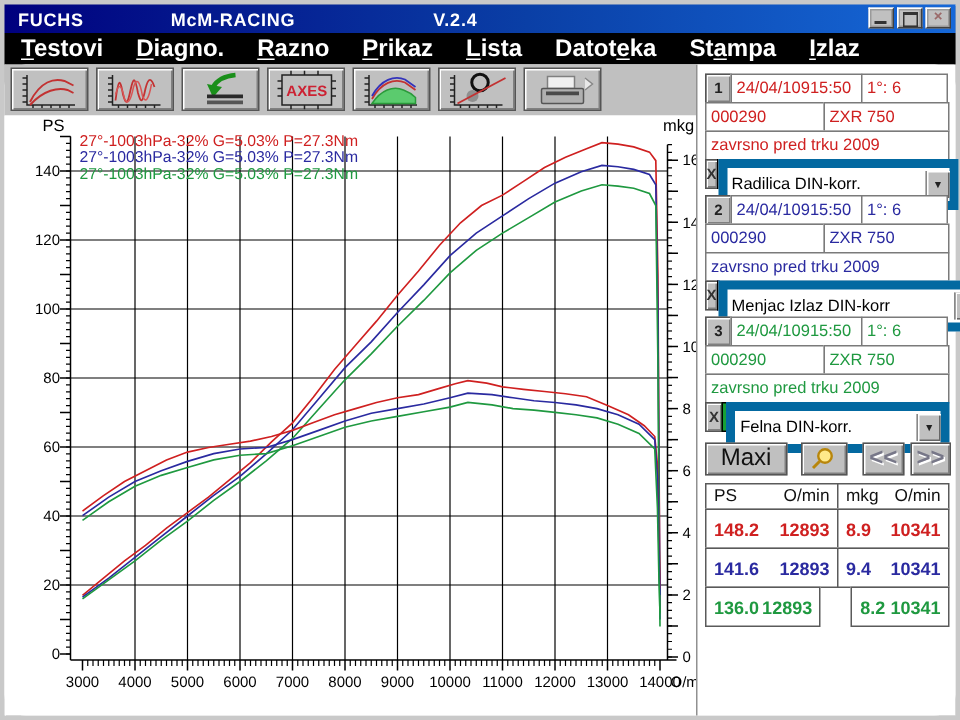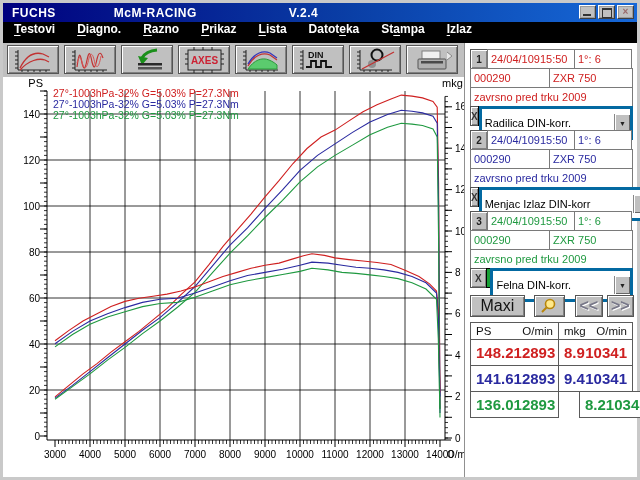--- a/index.html
+++ b/index.html
@@ -12,21 +12,21 @@
   .tb-app{margin-left:9px;letter-spacing:.5px;}
   .tb-title{margin-left:58px;letter-spacing:.5px;}
   .tb-ver{margin-left:92px;letter-spacing:.5px;}
   .tb-controls{position:absolute;right:3px;top:2px;display:flex;gap:2px;}
   .wbtn{width:17px;height:14px;background:#c0c0c0;border:1px solid;border-color:#fff #404040 #404040 #fff;
     box-shadow:0 0 0 1px #9a9a9a inset;font-size:9px;line-height:11px;text-align:center;color:#333;padding:0;position:relative;}
   .wbtn .glyph-min{position:absolute;left:3px;bottom:2px;width:8px;border-bottom:2px solid #333;}
   .wbtn .glyph-max{position:absolute;left:3px;top:2px;width:8px;height:7px;border:1px solid #333;border-top-width:2px;}
   .wbtn .glyph-close{font-size:10px;font-weight:bold;color:#9a6a6a;line-height:12px;}
   
-  .menubar{height:21px;background:#000;display:flex;align-items:flex-start;color:#fff;font-size:12px;font-weight:bold;}
+  .menubar{height:21px;background:#000;display:flex;align-items:center;color:#fff;font-size:16px;font-weight:bold;}
   .menu-item{padding:0 11px;white-space:nowrap;}
   .menu-item u{text-underline-offset:2px;}
   
   .content{position:relative;height:434px;background:#ffffff;border-radius:14px;}
   .toolbar{position:absolute;left:0;top:0;width:461px;height:34px;background:#c0c0c0;
     display:flex;gap:5px;padding:2px 0 0 4px;box-sizing:border-box;}
   .tool-btn{width:52px;height:29px;background:#c0c0c0;border:1px solid #555;
     box-shadow:inset 1px 1px 0 #fff,inset -1px -1px 0 #808080;padding:0;display:flex;align-items:center;justify-content:center;}
   .chart-area{position:absolute;left:0;top:34px;width:461px;height:400px;background:#fff;}
   
@@ -36,42 +36,42 @@
   .prow{display:flex;height:20px;margin-top:-1px;}
   .run-block .prow:first-child{margin-top:0;}
   .fld{border:1px solid #7a7a7a;background:#fff;padding:1px 3px;display:flex;align-items:center;
     white-space:nowrap;overflow:hidden;box-sizing:border-box;height:20px;margin-left:-1px;font-size:11px;}
   .fld:first-child{margin-left:0;}
   .numbtn{width:18px;height:20px;background:#c0c0c0;border:1px solid #555;
     box-shadow:inset 1px 1px 0 #fff,inset -1px -1px 0 #808080;font-size:10px;font-weight:bold;color:#222;padding:0;}
   .xbtn{width:18px;height:20px;background:#c0c0c0;border:1px solid #555;
     box-shadow:inset 1px 1px 0 #fff,inset -1px -1px 0 #808080;font-size:10px;font-weight:bold;color:#333;padding:0;}
   .swatch{width:6px;height:20px;border:1px solid #000;box-sizing:border-box;margin-left:-1px;}
-  .dropdown{display:flex;border:3px solid #0369a1;height:34px;box-sizing:border-box;background:#fff;
+  .dropdown{display:flex;border:6px solid #0369a1;height:34px;box-sizing:border-box;background:#fff;
     align-items:center;flex:1;margin-left:-1px;gap:40px;}
   .dd-label{flex:1;padding:0 3px;white-space:nowrap;overflow:hidden;color:#000;font-size:11px;}
   .dd-btn{width:16px;height:18px;background:#c0c0c0;border:none;border-left:1px solid #888;
     box-shadow:inset 1px 1px 0 #fff,inset -1px -1px 0 #666;font-size:7px;color:#222;padding:0;}
   .btnrow{display:flex;margin:7px 0 6px 0;height:22px;align-items:center;}
   .gbtn{height:22px;background:#c0c0c0;border:1px solid #555;
     box-shadow:inset 1px 1px 0 #fff,inset -1px -1px 0 #808080;font-size:16px;color:#111;padding:0 2px;}
   .maxi{width:56px;margin-right:9px;}
   .zoombtn{width:32px;margin-right:10px;display:flex;align-items:center;justify-content:center;}
   .navbtn{width:28px;color:#777788;font-weight:bold;text-shadow:1px 1px 0 #fff;}
   .navbtn + .navbtn{margin-left:4px;}
   
   .rtable{width:163px;}
   .trow{display:flex;margin-top:-1px;}
   .tcell{border:1px solid #5a5a5a;margin-left:-1px;display:flex;justify-content:space-between;
     align-items:center;padding:0 5px;box-sizing:border-box;background:#fff;}
   .tcell:first-child{margin-left:0;}
   .tc-l{width:89px;}
   .tc-r{width:75px;}
   .thead .tcell{height:18px;font-size:11.5px;color:#111;}
-  .tdata .tcell{height:27px;font-size:15px;font-weight:bold;}
+  .tdata .tcell{height:27px;font-size:12px;font-weight:bold;}
 </style>
 </head>
 <body>
 
 <div class="window">
   <div class="titlebar">
     <span class="tb-app">FUCHS</span>
     <span class="tb-title">McM-RACING</span>
     <span class="tb-ver">V.2.4</span>
     <div class="tb-controls">
@@ -129,27 +129,20 @@
             <text x="23.5" y="17" text-anchor="middle" font-size="10" font-weight="bold" fill="#cc2233" font-family="Liberation Sans,sans-serif">AXES</text>
           </svg>
         </button>
         <button class="tool-btn">
           <svg width="46" height="26" viewBox="0 0 46 26">
             <path d="M8 3 V23 H40" stroke="#222" fill="none"></path>
             <path d="M5 5 H8 M5 9 H8 M5 13 H8 M5 17 H8 M5 21 H8 M12 23 V25 M18 23 V25 M24 23 V25 M30 23 V25 M36 23 V25" stroke="#222"></path>
             <path d="M10 22 C16 13 24 10 31 13 C35 14.5 38 17 39 18 L39 22 Z" fill="#5bcb6e" stroke="#2a9a3a"></path>
             <path d="M10 19 C16 8 25 5 32 8 L39 13" stroke="#c23232" fill="none" stroke-width="1.2"></path>
             <path d="M10 17 C16 6 25 3 32 6 L39 11" stroke="#3333bb" fill="none" stroke-width="1.2"></path>
-          </svg>
-        </button>
-        <button class="tool-btn">
-          <svg width="46" height="26" viewBox="0 0 46 26">
-            <path d="M8 3 V23 M5 5 H8 M5 9 H8 M5 13 H8 M5 17 H8 M5 21 H8" stroke="#222" fill="none"></path>
-            <text x="13" y="11" font-size="9" font-weight="bold" fill="#111" font-family="Liberation Sans,sans-serif">DIN</text>
-            <path d="M11 20 h5 v-6 h5 v6 h5 v-6 h5 v6 h6" stroke="#111" fill="none" stroke-width="1.8"></path>
           </svg>
         </button>
         <button class="tool-btn">
           <svg width="46" height="26" viewBox="0 0 46 26">
             <path d="M8 3 V23 H40" stroke="#222" fill="none"></path>
             <path d="M5 5 H8 M5 9 H8 M5 13 H8 M5 17 H8 M5 21 H8 M12 23 V25 M18 23 V25 M24 23 V25 M30 23 V25 M36 23 V25" stroke="#222"></path>
             <circle cx="25" cy="8" r="5.5" fill="none" stroke="#111" stroke-width="2"></circle>
             <circle cx="20" cy="17" r="4" fill="#8f8f8f"></circle>
             <path d="M10 22 L42 5" stroke="#c23232" stroke-width="1.3"></path>
           </svg>

